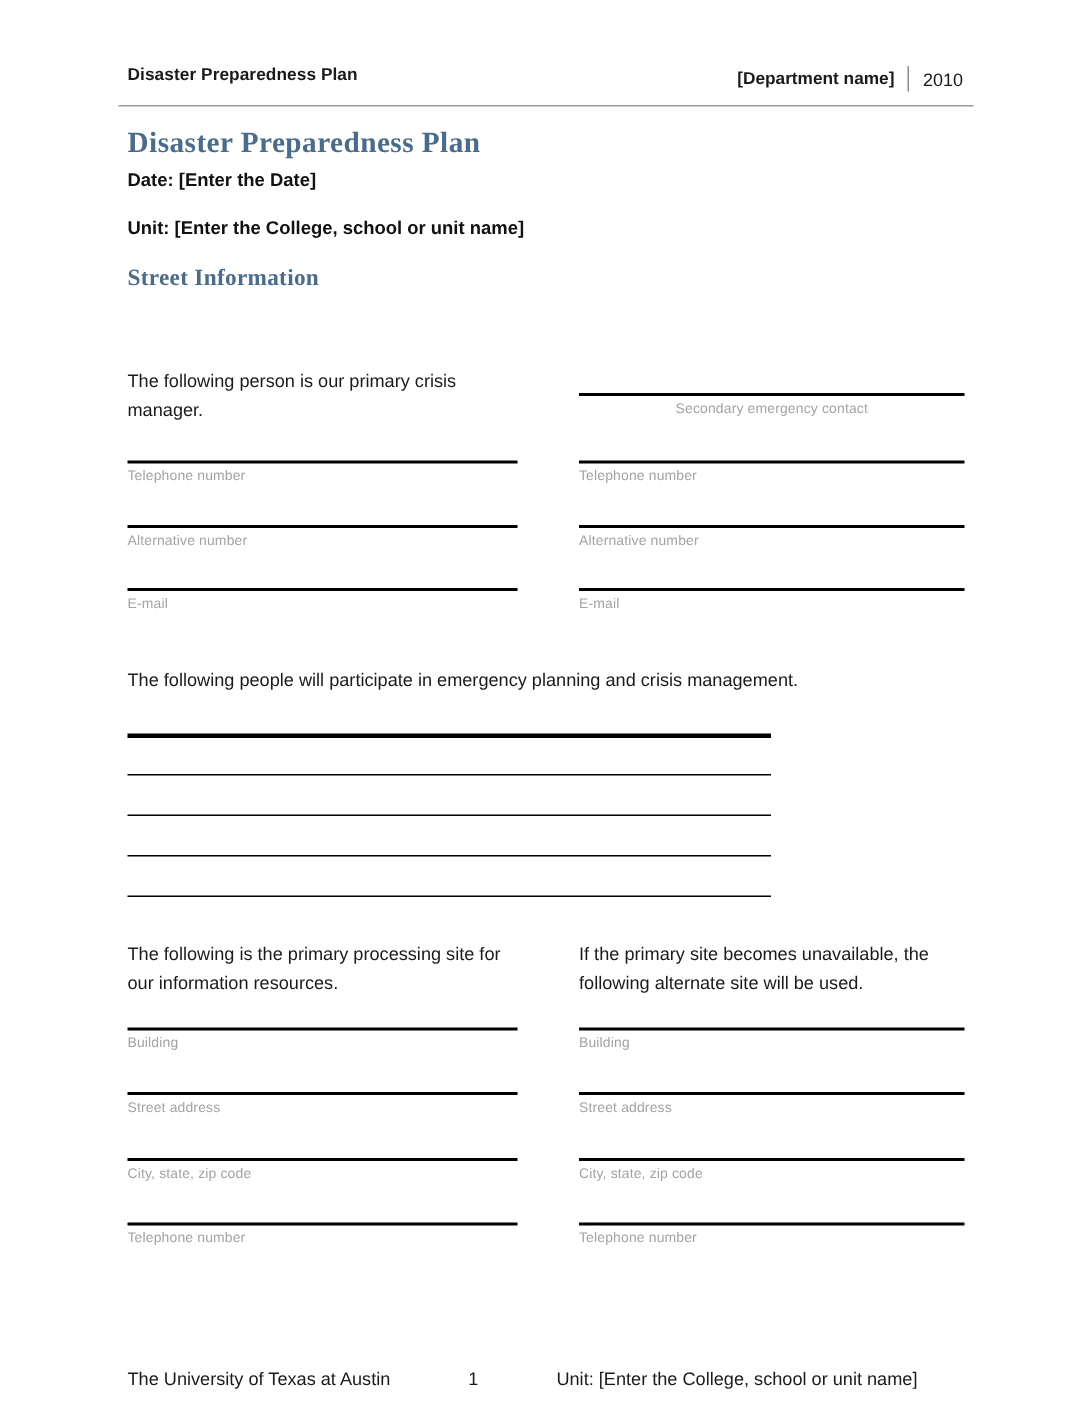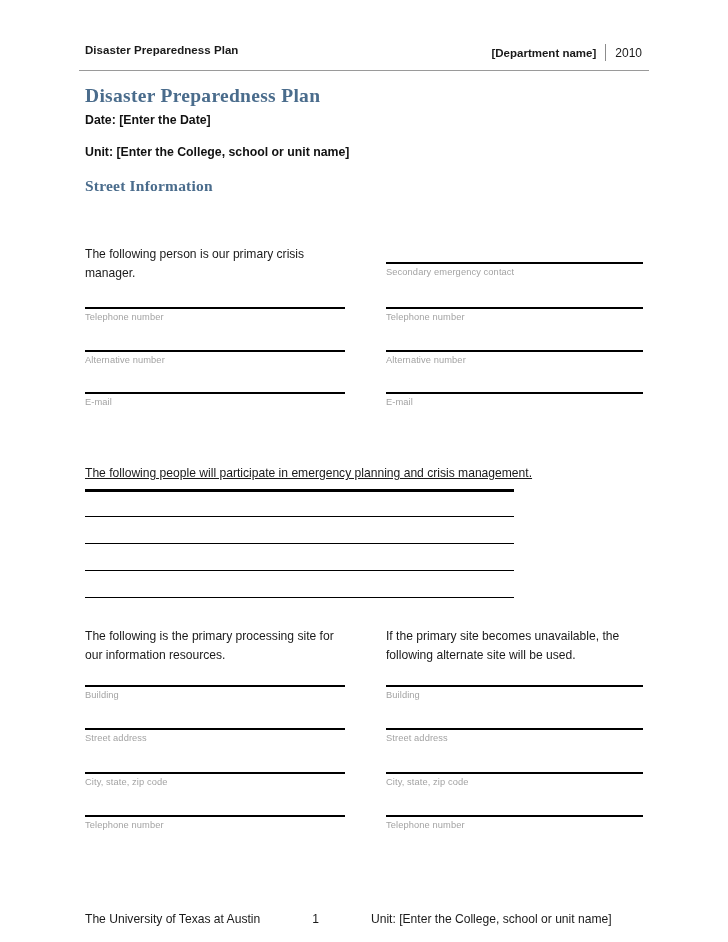--- a/index.html
+++ b/index.html
@@ -100,21 +100,21 @@
     position: absolute;
     font-size: 12.1px;
     color: #1a1a1a;
     line-height: 19px;
   }
   .para-left  { left: 85px;  width: 255px; }
   .para-right { left: 386px; width: 262px; }
 
   .p-crisis-l { top: 205px; margin-top: 40px; }
   .p-crisis-r { top: 205px; }
-  .p-people   { left: 85px; top: 464px; width: 530px; text-decoration: underline; }
+  .p-people   { left: 85px; top: 444px; width: 530px; }
   .p-site-l   { top: 627px; }
   .p-site-r   { top: 627px; }
 
   
   .field {
     position: absolute;
   }
   .field .rule {
     border-top: 2.4px solid #000000;
     width: 100%;
@@ -192,21 +192,21 @@
   </div>
   <div class="field col-l" style="top:350px;">
     <div class="rule"></div>
     <div class="caption">Alternative number</div>
   </div>
   <div class="field col-l" style="top:392px;">
     <div class="rule"></div>
     <div class="caption">E-mail</div>
   </div>
 
-  <div class="field col-r" style="top:262px;">
+  <div class="field col-r" style="top:262px;text-align:center;">
     <div class="rule"></div>
     <div class="caption">Secondary emergency contact</div>
   </div>
   <div class="field col-r" style="top:307px;">
     <div class="rule"></div>
     <div class="caption">Telephone number</div>
   </div>
   <div class="field col-r" style="top:350px;">
     <div class="rule"></div>
     <div class="caption">Alternative number</div>

